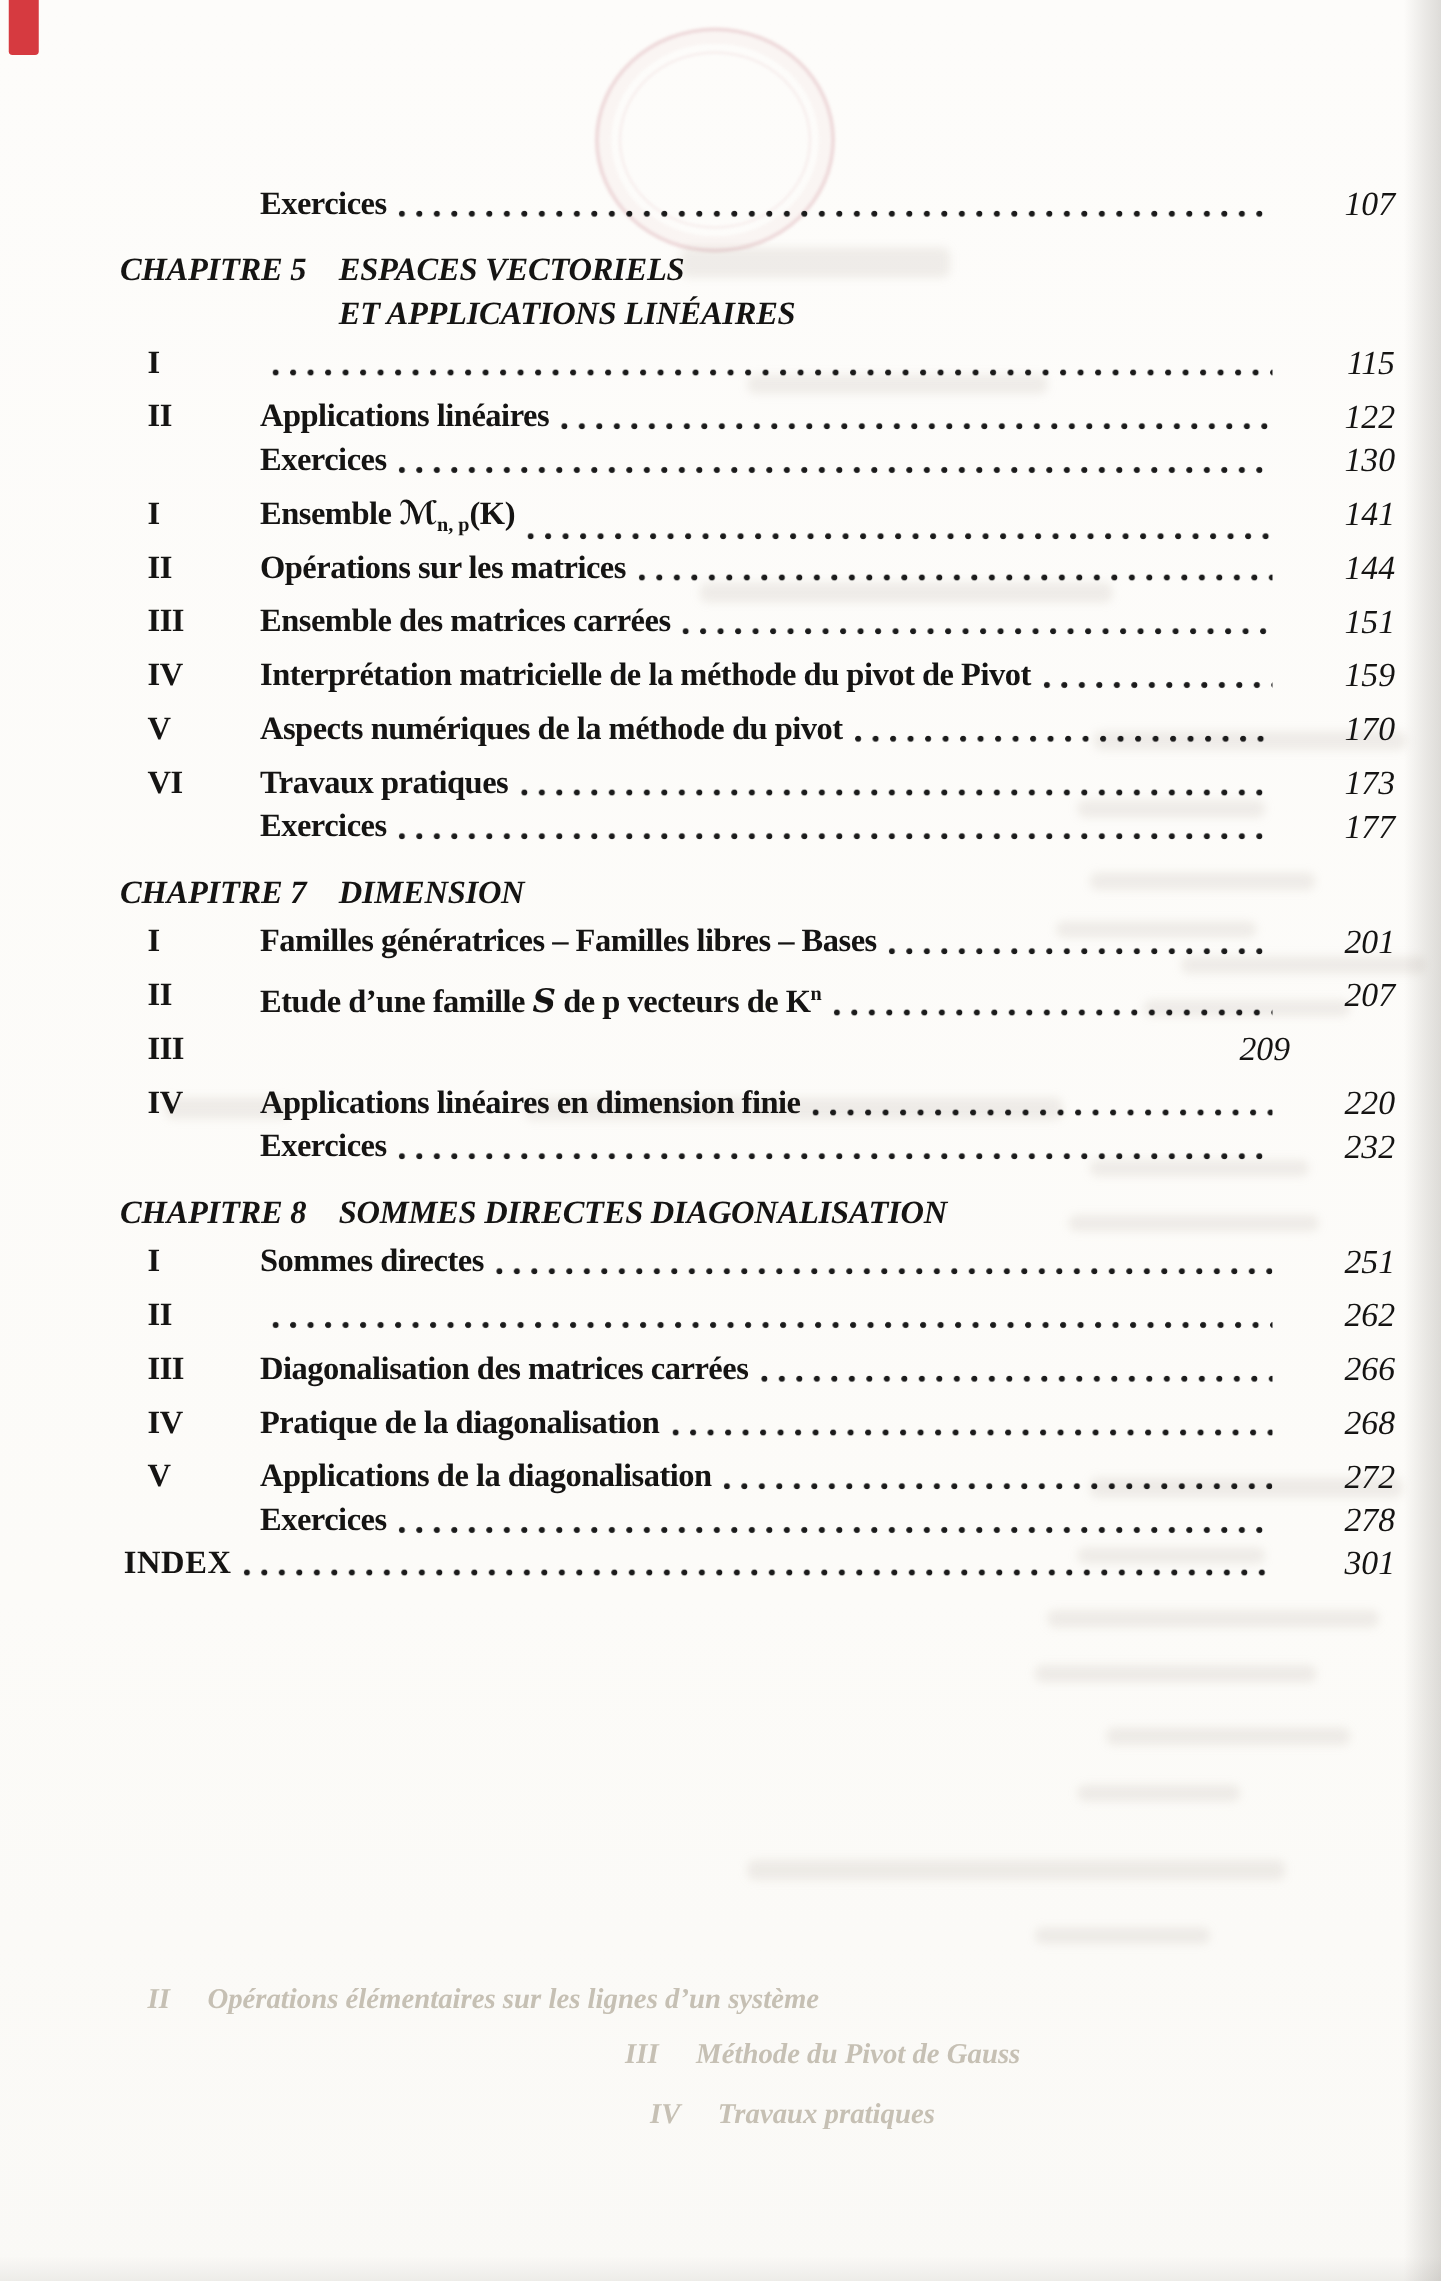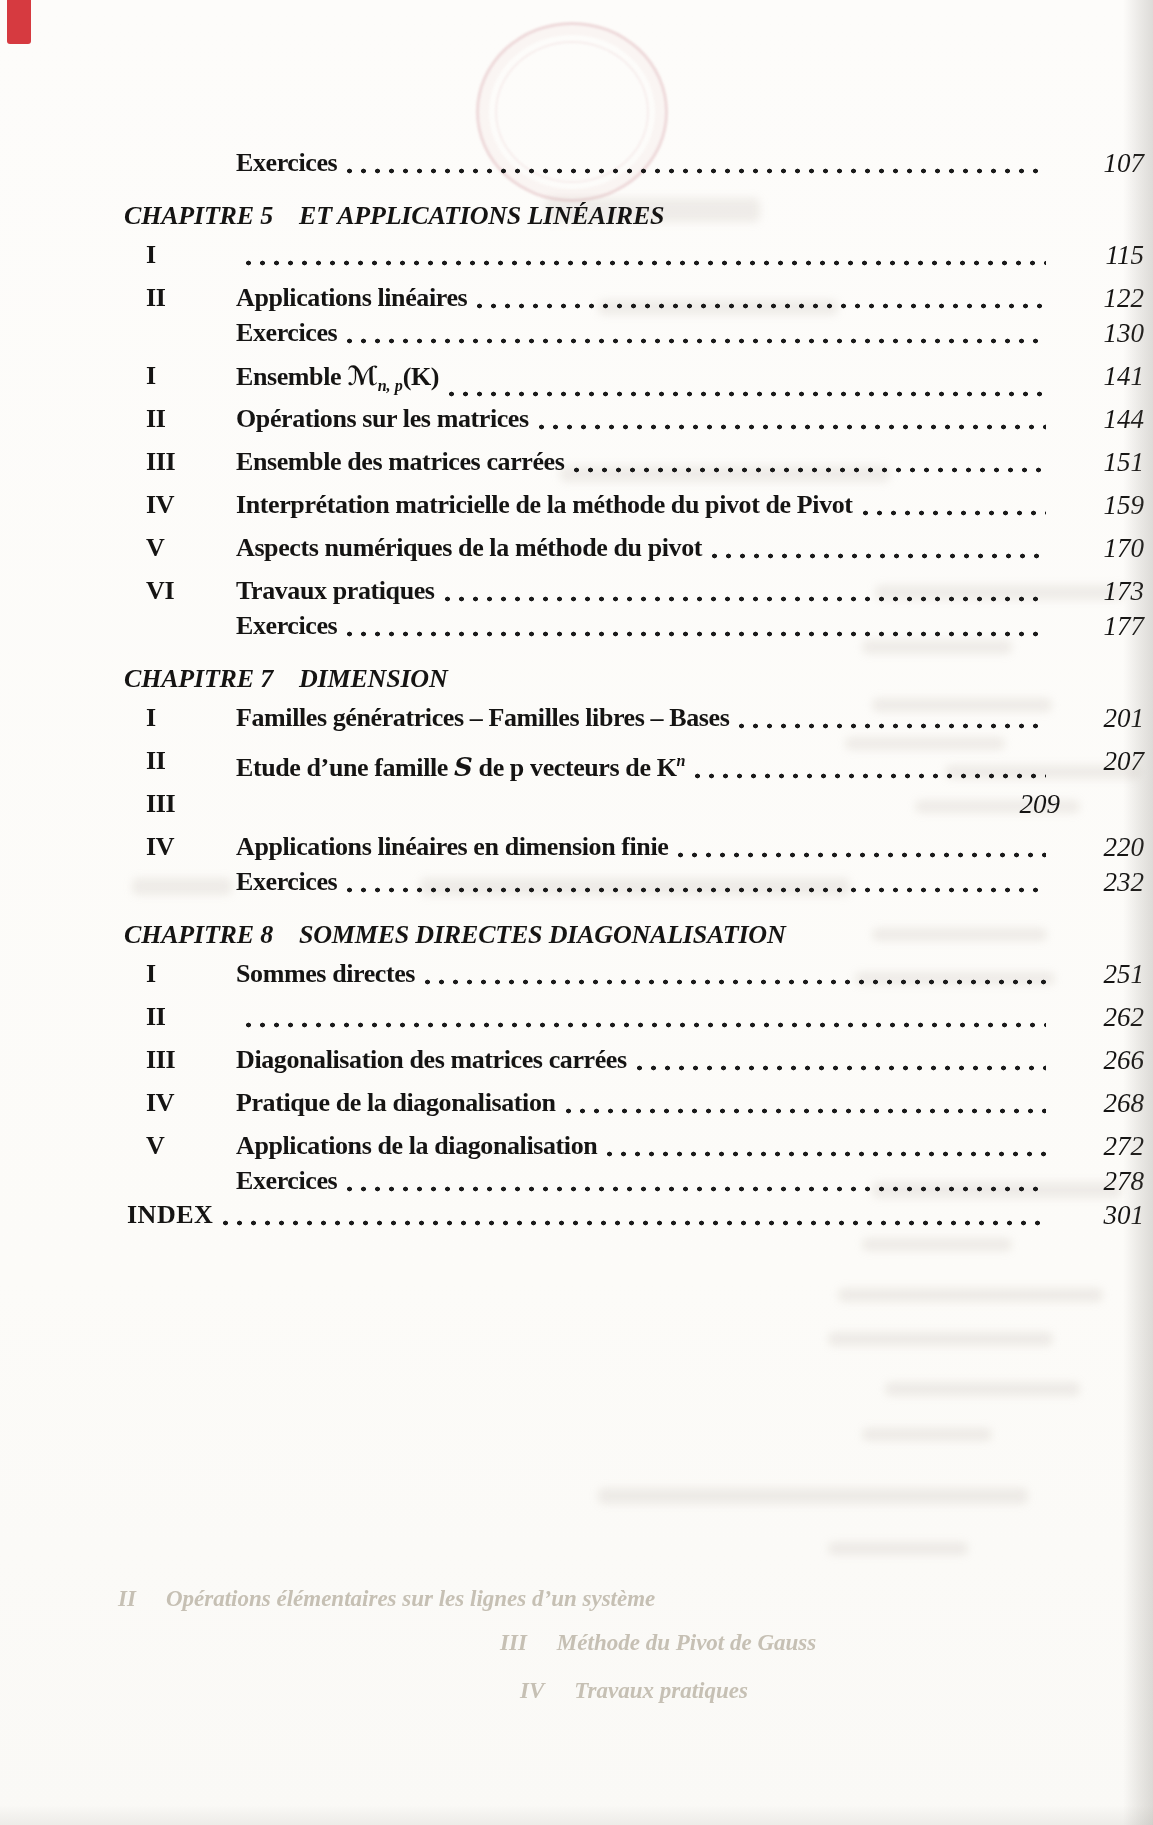--- a/index.html
+++ b/index.html
@@ -23,38 +23,38 @@
   .edge-right{position:absolute;top:0;right:0;width:30px;height:100%;
     background:linear-gradient(to right,rgba(125,120,112,0),rgba(125,120,112,.14) 55%,rgba(108,104,97,.22));}
   .edge-bottom{position:absolute;left:0;bottom:0;width:100%;height:20px;
     background:linear-gradient(to bottom,rgba(125,120,112,0),rgba(125,120,112,.10));}
   
   .smudge{position:absolute;background:rgba(176,168,155,.18);filter:blur(4px);border-radius:6px;}
   
   .ghost-row{position:absolute;display:flex;gap:30px;color:#c6c0b4;
     font-style:italic;font-weight:bold;font-size:23px;filter:blur(.5px);white-space:nowrap;}
   
-  .toc{position:absolute;left:124px;top:0;width:1020px;padding-top:146px;color:#151413;}
+  .toc{position:absolute;left:96px;top:0;width:1020px;padding-top:146px;color:#151413;}
   .row{display:grid;grid-template-columns:112px 1fr 84px;height:34px;margin-bottom:9px;
     font-size:26px;font-weight:bold;letter-spacing:-.4px;line-height:34px;}
   .row.tight{margin-top:-8px;}
   .num{padding-left:22px;}
   .titlecell{display:flex;min-width:0;}
   .title{white-space:nowrap;}
   .leader{flex:1;height:6px;align-self:flex-end;margin:0 14px 6px 10px;
     background-image:radial-gradient(circle at 2.5px 3px,#1b1b1b 2.1px,rgba(0,0,0,0) 2.7px);
     background-size:14px 6px;background-repeat:repeat-x;background-position:left bottom;}
   .pagenum{text-align:right;font-weight:normal;font-style:italic;font-size:27px;letter-spacing:0;}
   .chapter-head{display:grid;grid-template-columns:175px 1fr;margin-top:18px;margin-bottom:5px;
     font-size:26px;font-weight:bold;letter-spacing:-.2px;line-height:35px;font-style:italic;}
   .chapter-title-line{white-space:nowrap;}
   .row.index-row{grid-template-columns:0 1fr 84px;margin-top:-9px;}
   .title.idx{padding-left:3px;letter-spacing:.5px;}
   .scr{font-style:italic;font-family:"DejaVu Serif","DejaVu Sans",serif;}
-  sub,sup{font-size:.62em;font-style:italic;letter-spacing:0;}
+  sub,sup{font-size:.62em;letter-spacing:0;}
 </style>
 </head>
 <body>
 
 <div class="page">
 
   <div class="corner-mark"></div>
   <div class="stamp"></div>
   <div id="smudges">
       <div class="smudge" style="left: 545px; top: 198px; width: 215px; height: 24px;"></div>
@@ -88,20 +88,21 @@
         <span class="title">Exercices</span>
         <span class="leader"></span>
       </span>
       <span class="pagenum">107</span>
     </div>
 
     <div id="chapters">
         <div class="chapter-head">
           <span class="chapter-label">CHAPITRE 5</span>
           <span>
+            <div class="chapter-title-line">ESPACES VECTORIELS</div>
             <div class="chapter-title-line">ET APPLICATIONS LINÉAIRES</div>
           </span>
         </div>
         <div class="row">
           <span class="num">I</span>
           <span class="titlecell">
             <span class="leader"></span>
           </span>
           <span class="pagenum">115</span>
         </div>

